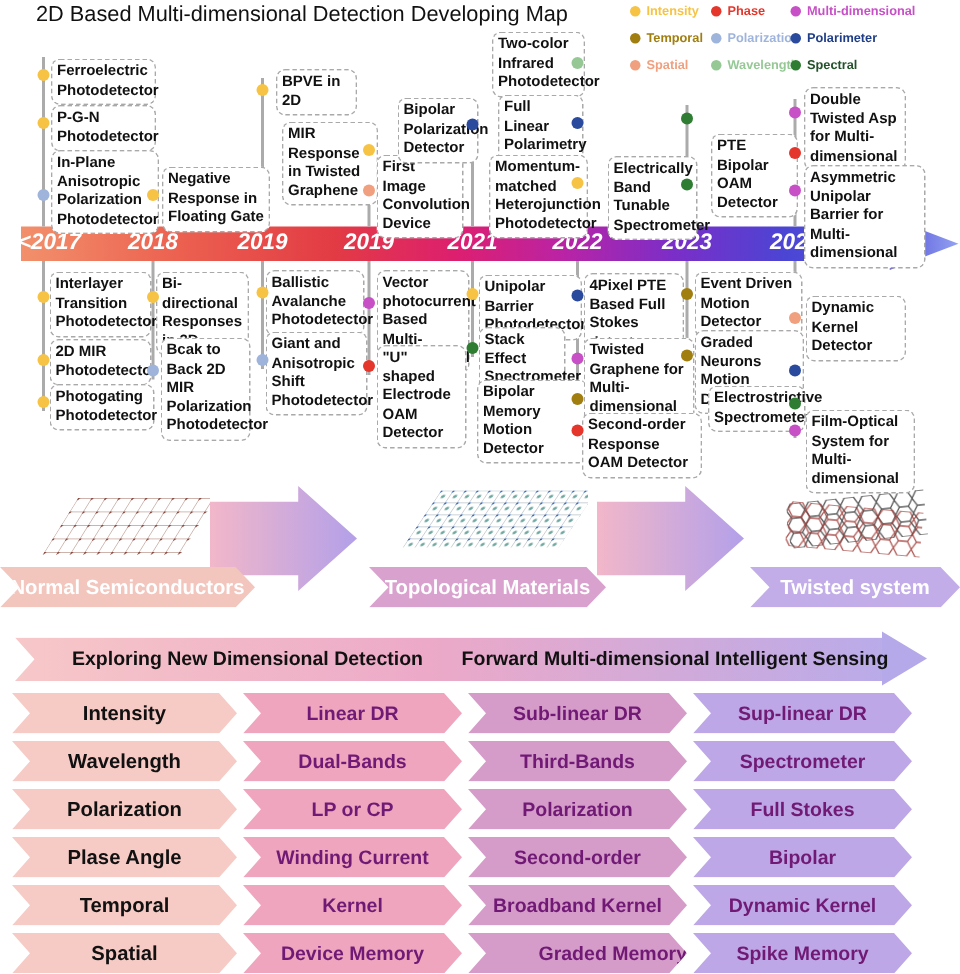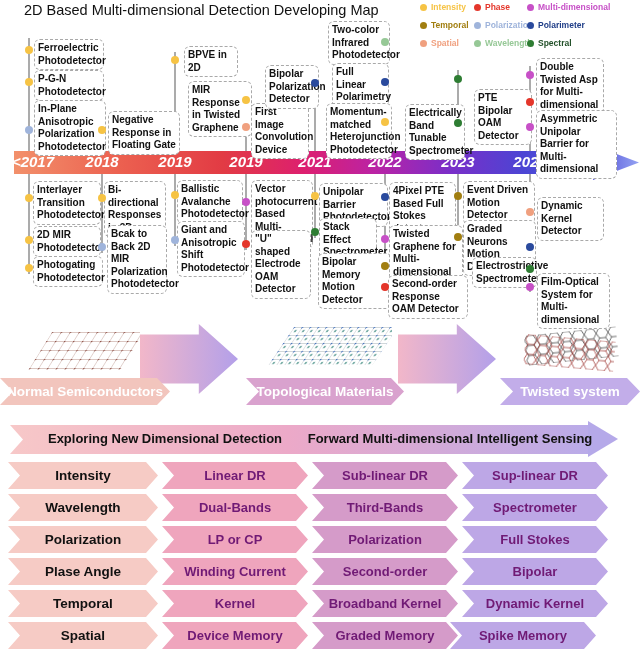--- a/index.html
+++ b/index.html
@@ -319,20 +319,20 @@
   <div class="cell val" style="left: 462px; top: 590px; width: 146px; background-color: rgb(189, 167, 230);">
       <span>Dynamic Kernel</span>
     </div>
 
   <div class="cell dim" style="left: 8px; top: 622px; width: 150px; background-color: rgb(246, 203, 197);">
       <span>Spatial</span>
     </div>
   <div class="cell val" style="left: 162px; top: 622px; width: 146px; background-color: rgb(239, 165, 189);">
       <span>Device Memory</span>
     </div>
-  <div class="cell val" style="left: 312px; top: 622px; width: 146px; background-color: rgb(213, 155, 201);">
+  <div class="cell val" style="left: 312px; top: 622px; width: 146px; background-color: rgb(213, 155, 201); justify-content: flex-end;">
       <span>Graded Memory</span>
     </div>
-  <div class="cell val" style="left: 450px; top: 622px; width: 146px; background-color: rgb(189, 167, 230);">
+  <div class="cell val" style="left: 462px; top: 622px; width: 146px; background-color: rgb(189, 167, 230);">
       <span>Spike Memory</span>
     </div>
 
 </div>
 
 </body></html>

